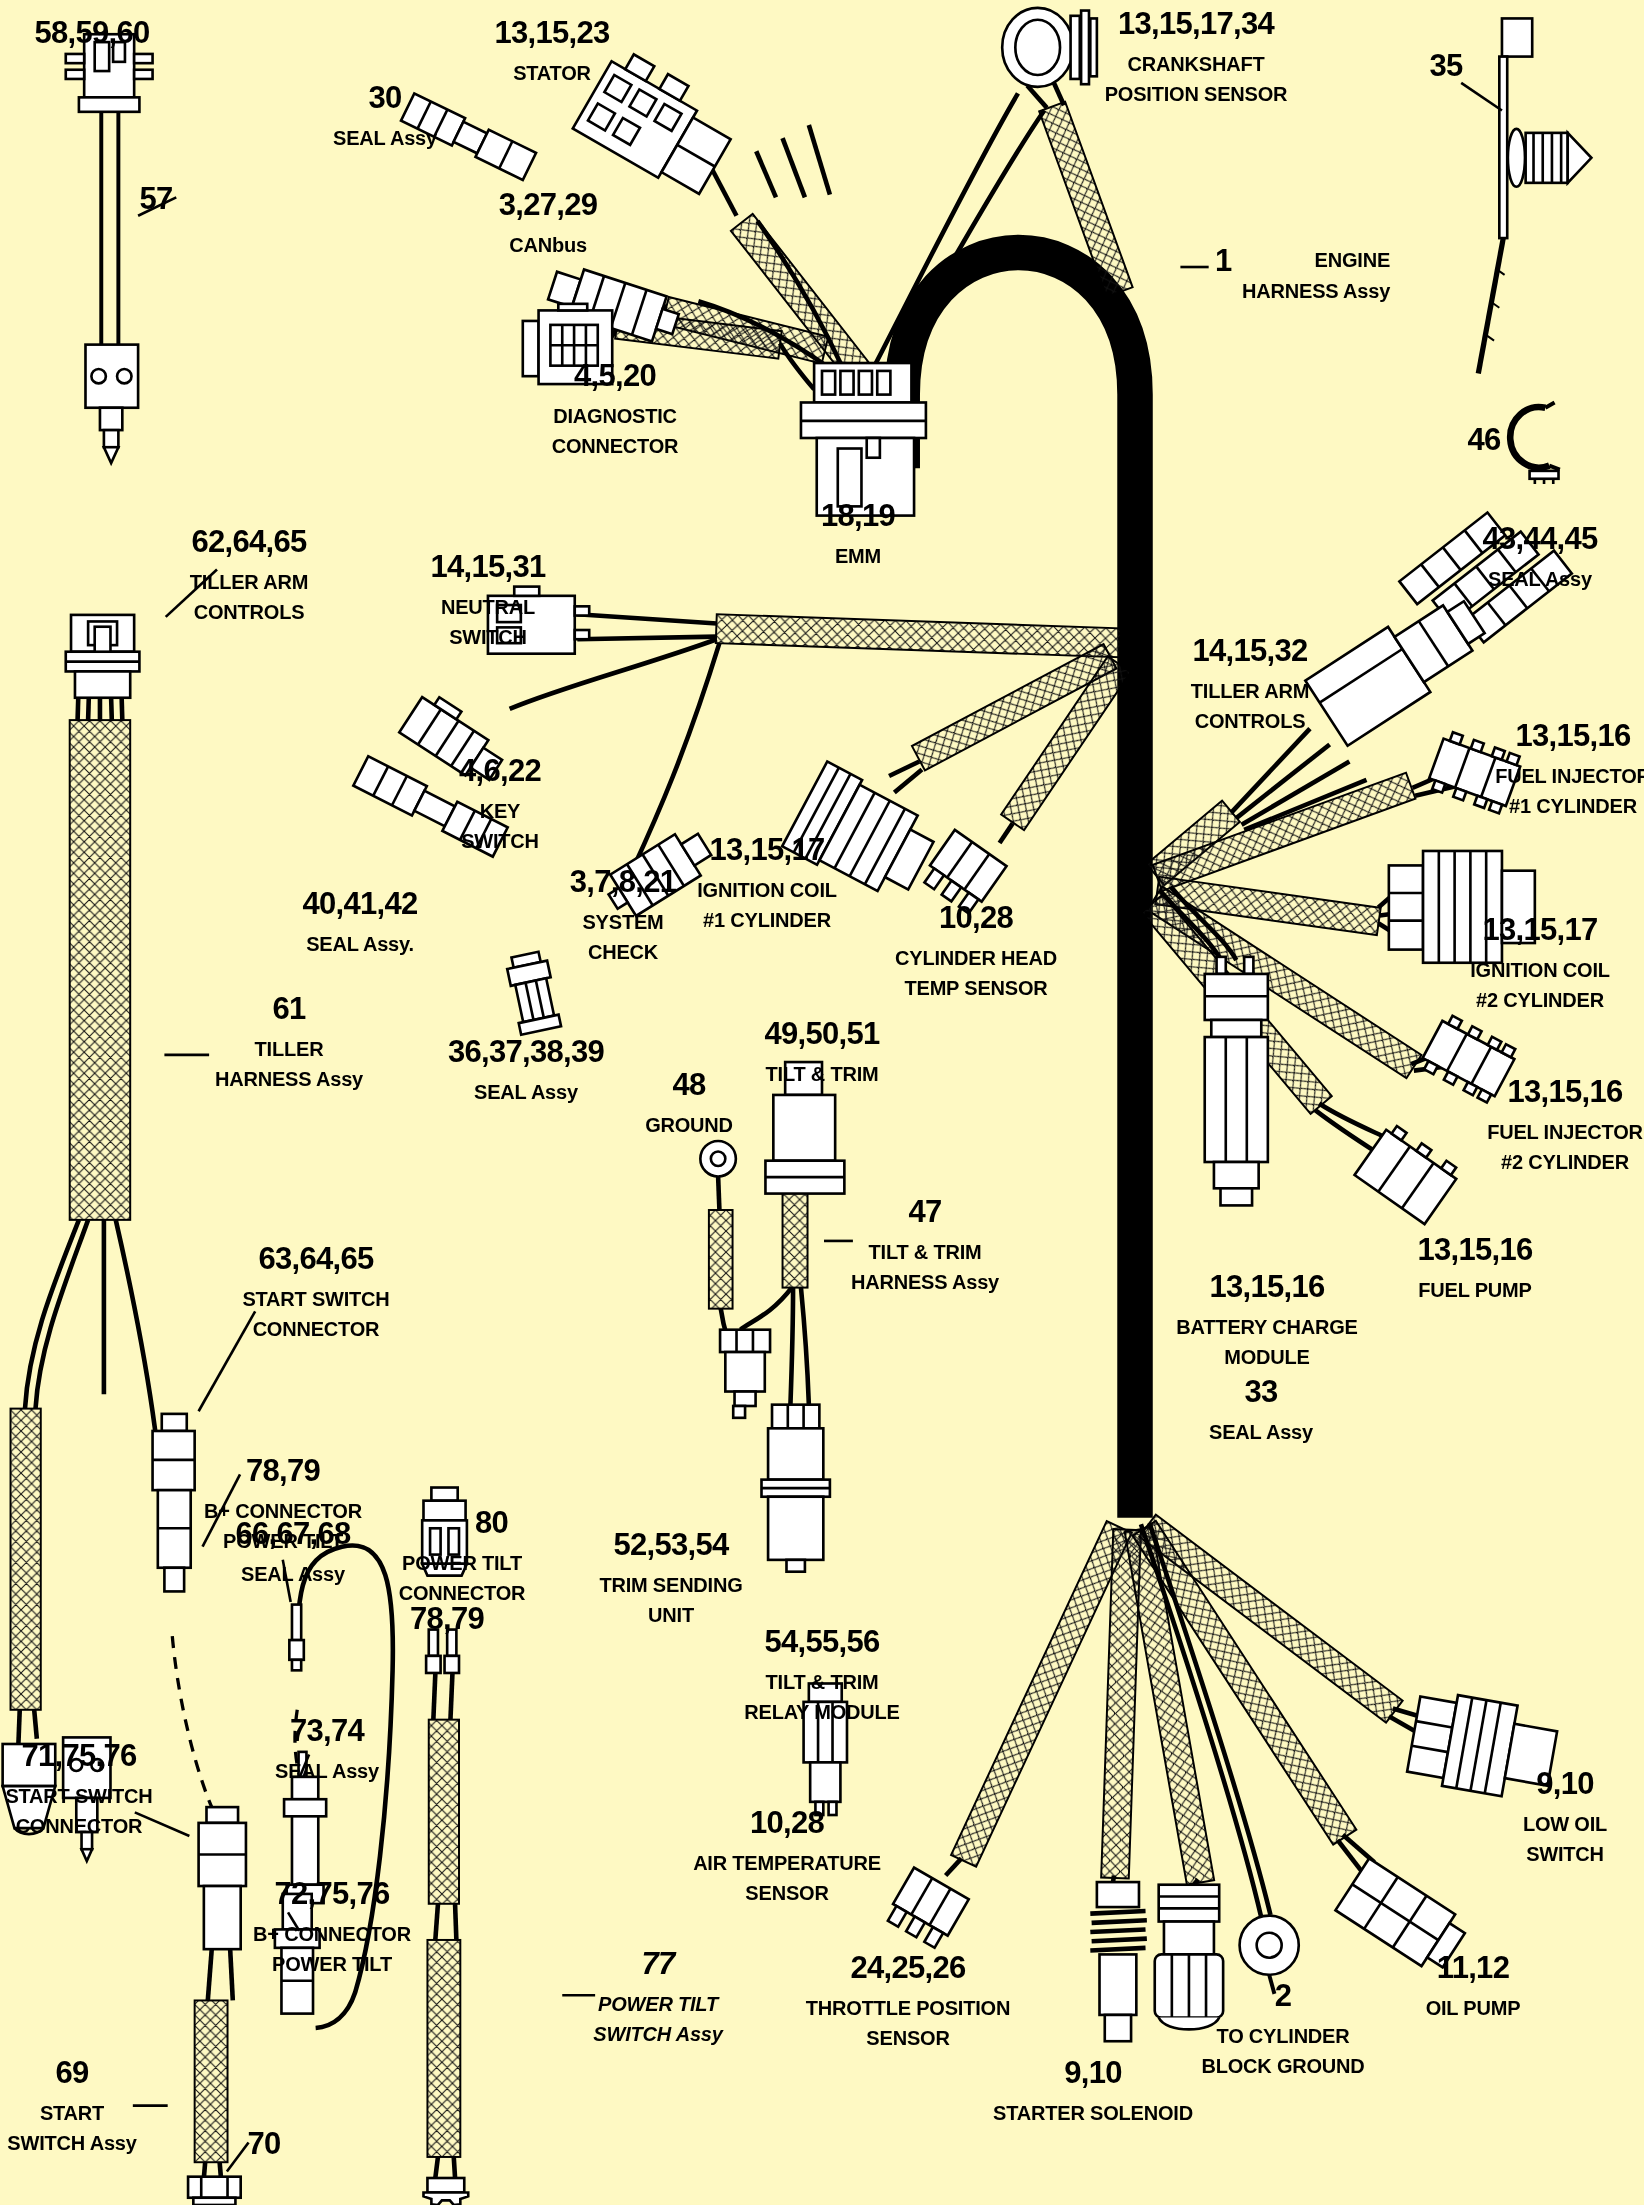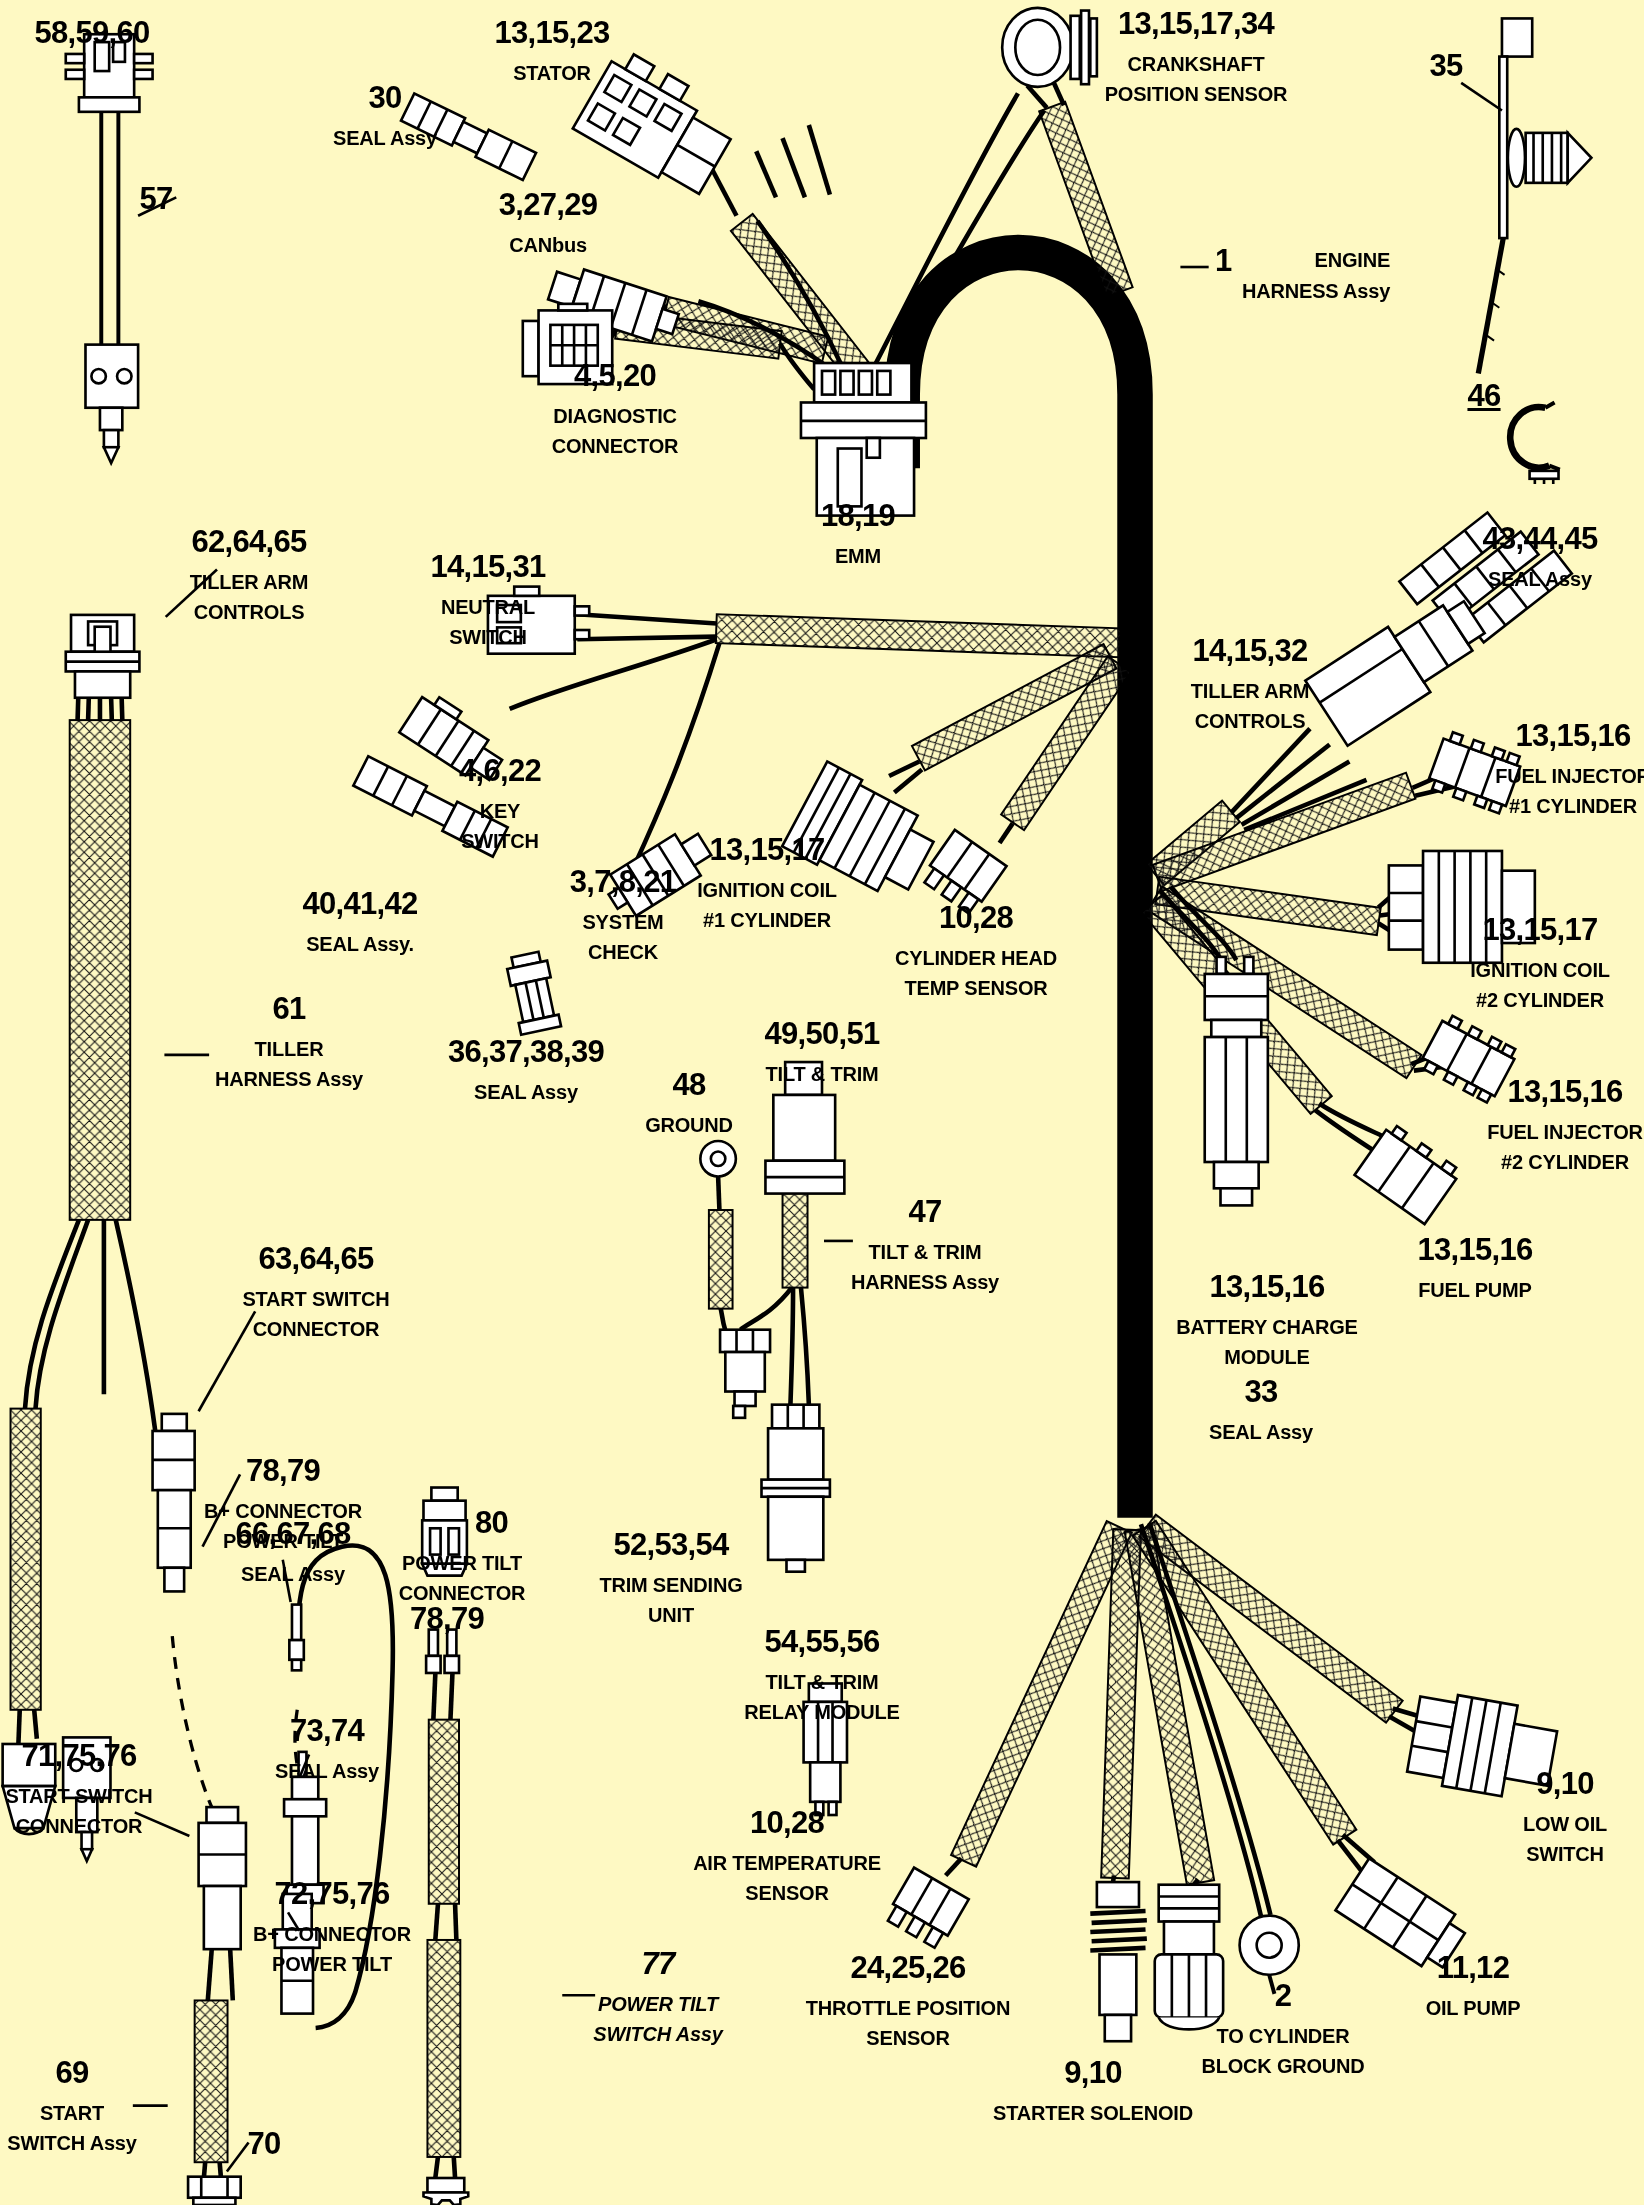--- a/index.html
+++ b/index.html
@@ -697,21 +697,21 @@
           <div class="nm">HARNESS Assy</div>
         </div>
   </div>
       <div class="label" style="left: 615px; top: 360px;">
     <div class="num">4,5,20</div>
     <div class="names">
           <div class="nm">DIAGNOSTIC</div>
           <div class="nm">CONNECTOR</div>
         </div>
   </div>
-      <div class="label" style="left: 1484px; top: 380px; text-decoration: underline;">
+      <div class="label" style="left: 1484px; top: 424px;">
     <div class="num" style="margin-bottom: 0px;">46</div>
 
   </div>
       <div class="label" style="left: 858px; top: 500px;">
     <div class="num">18,19</div>
     <div class="names">
           <div class="nm">EMM</div>
         </div>
   </div>
       <div class="label" style="left: 1540px; top: 523px;">

